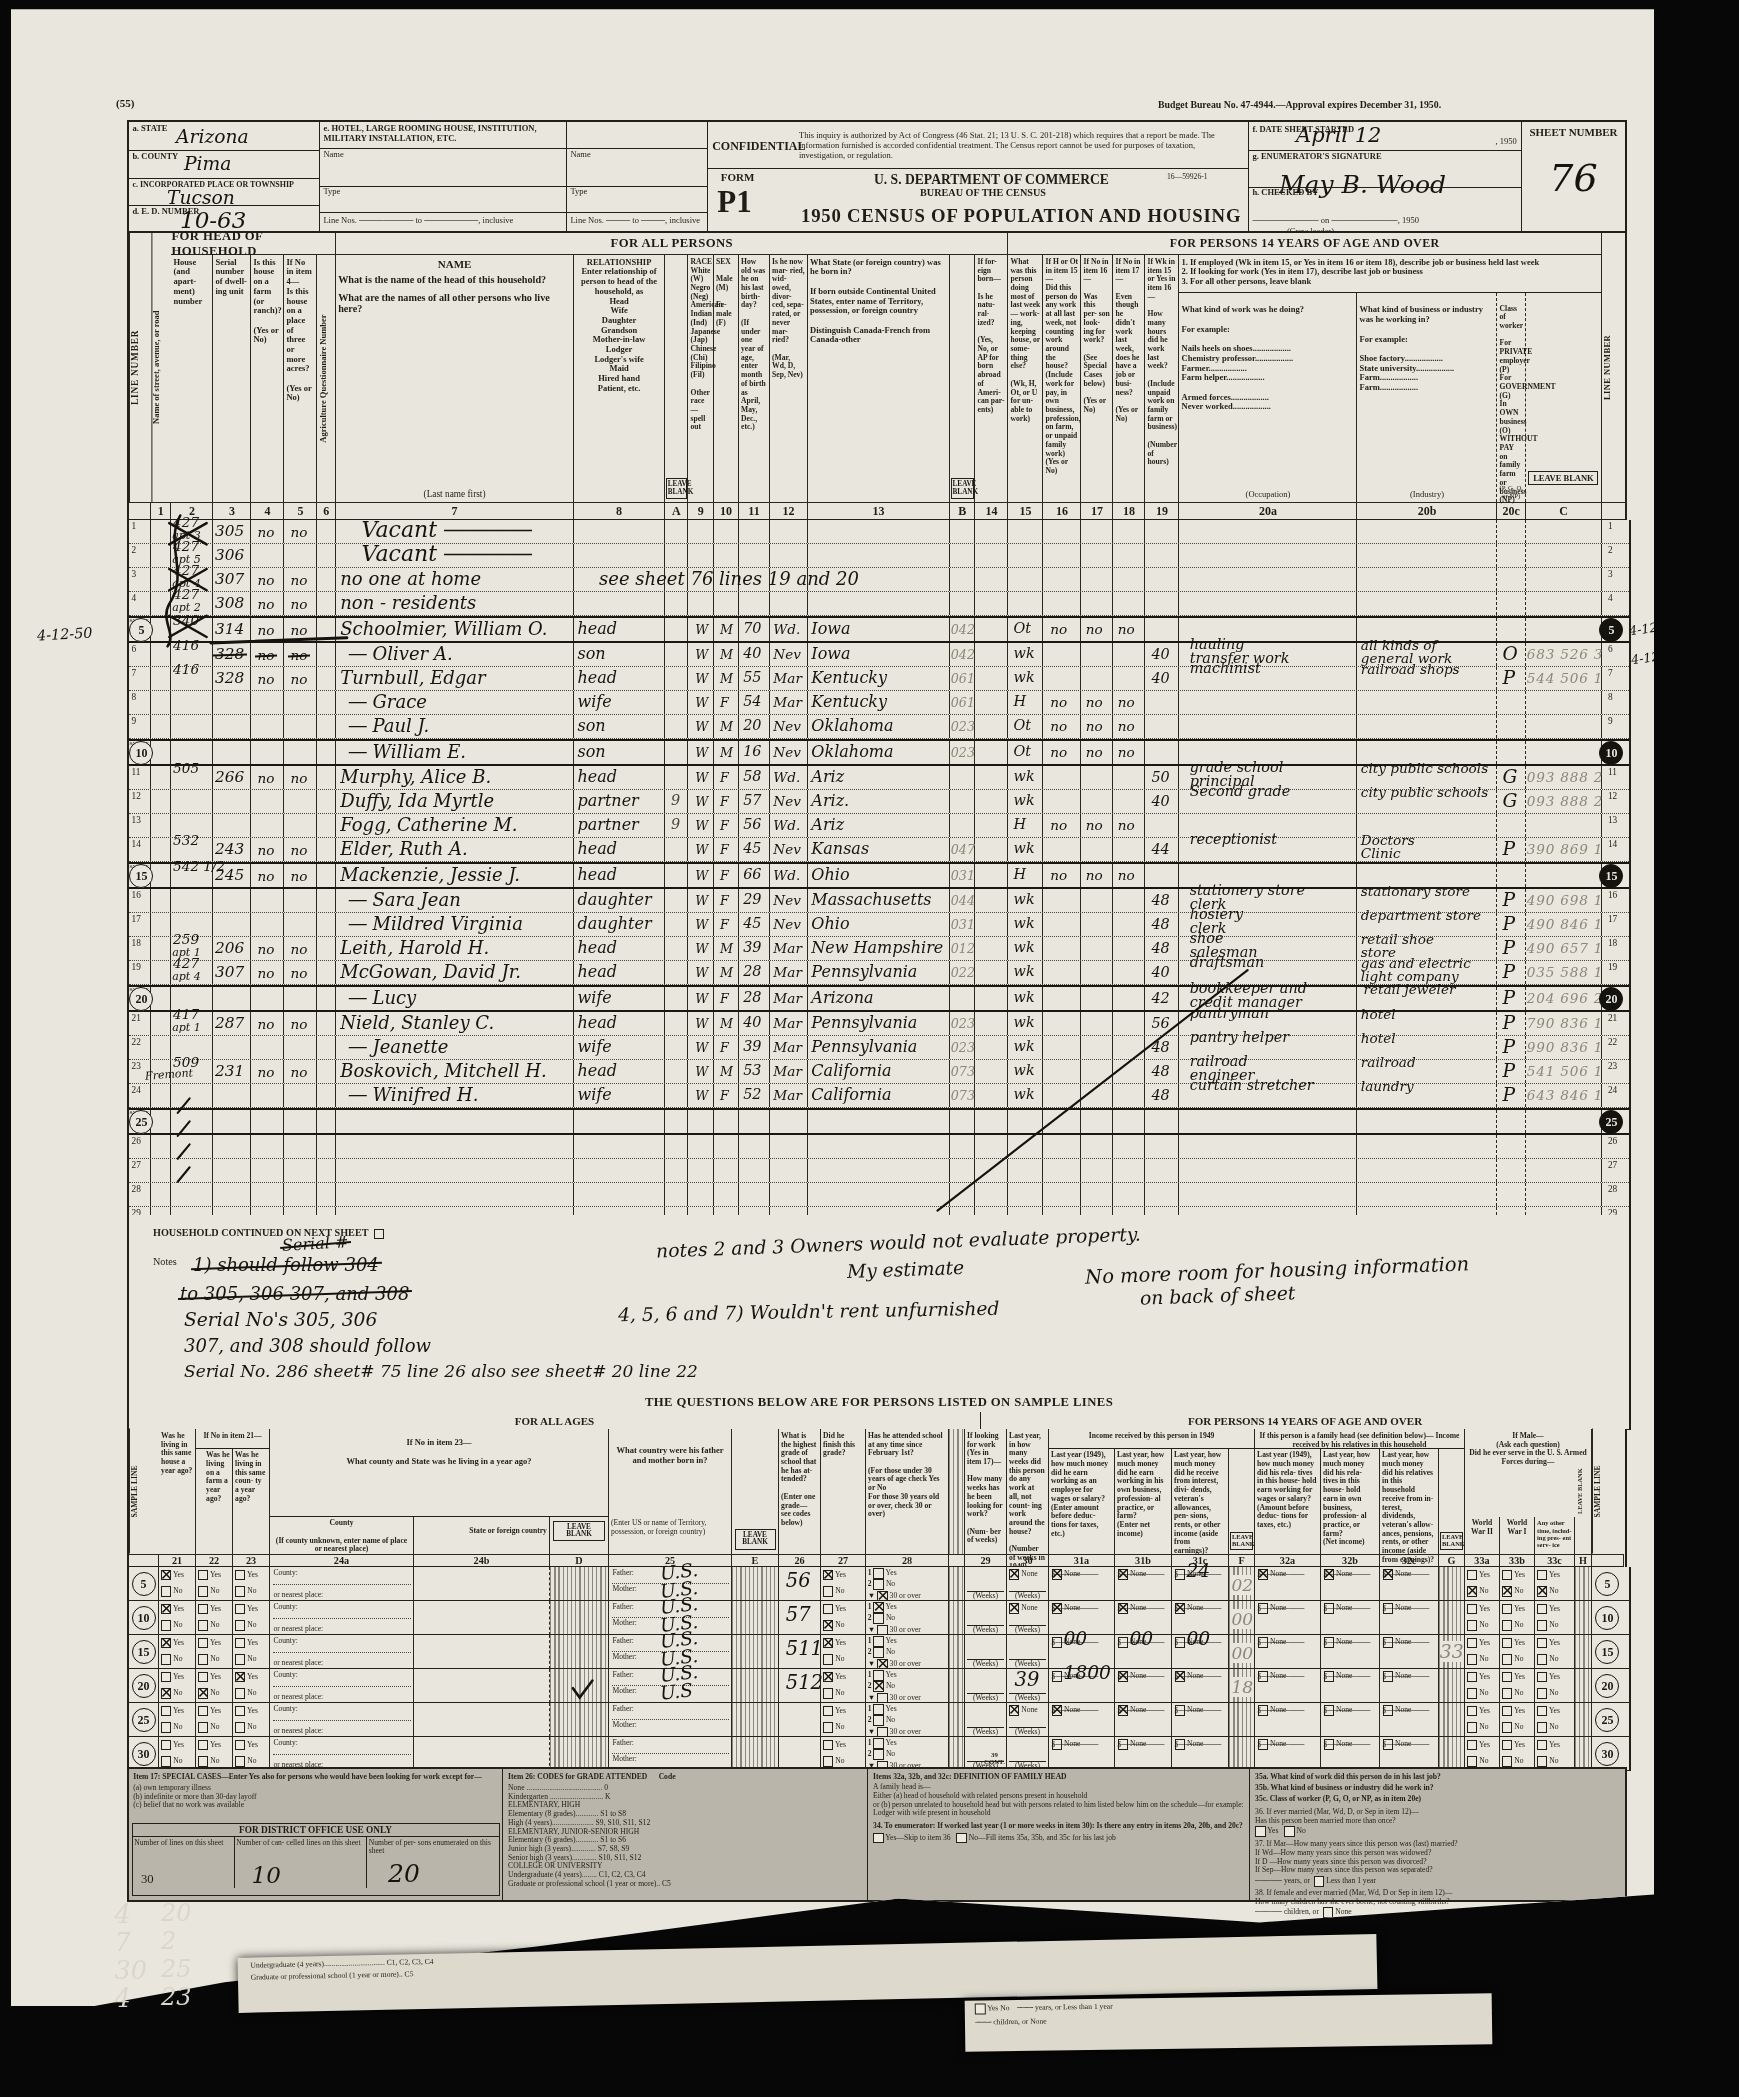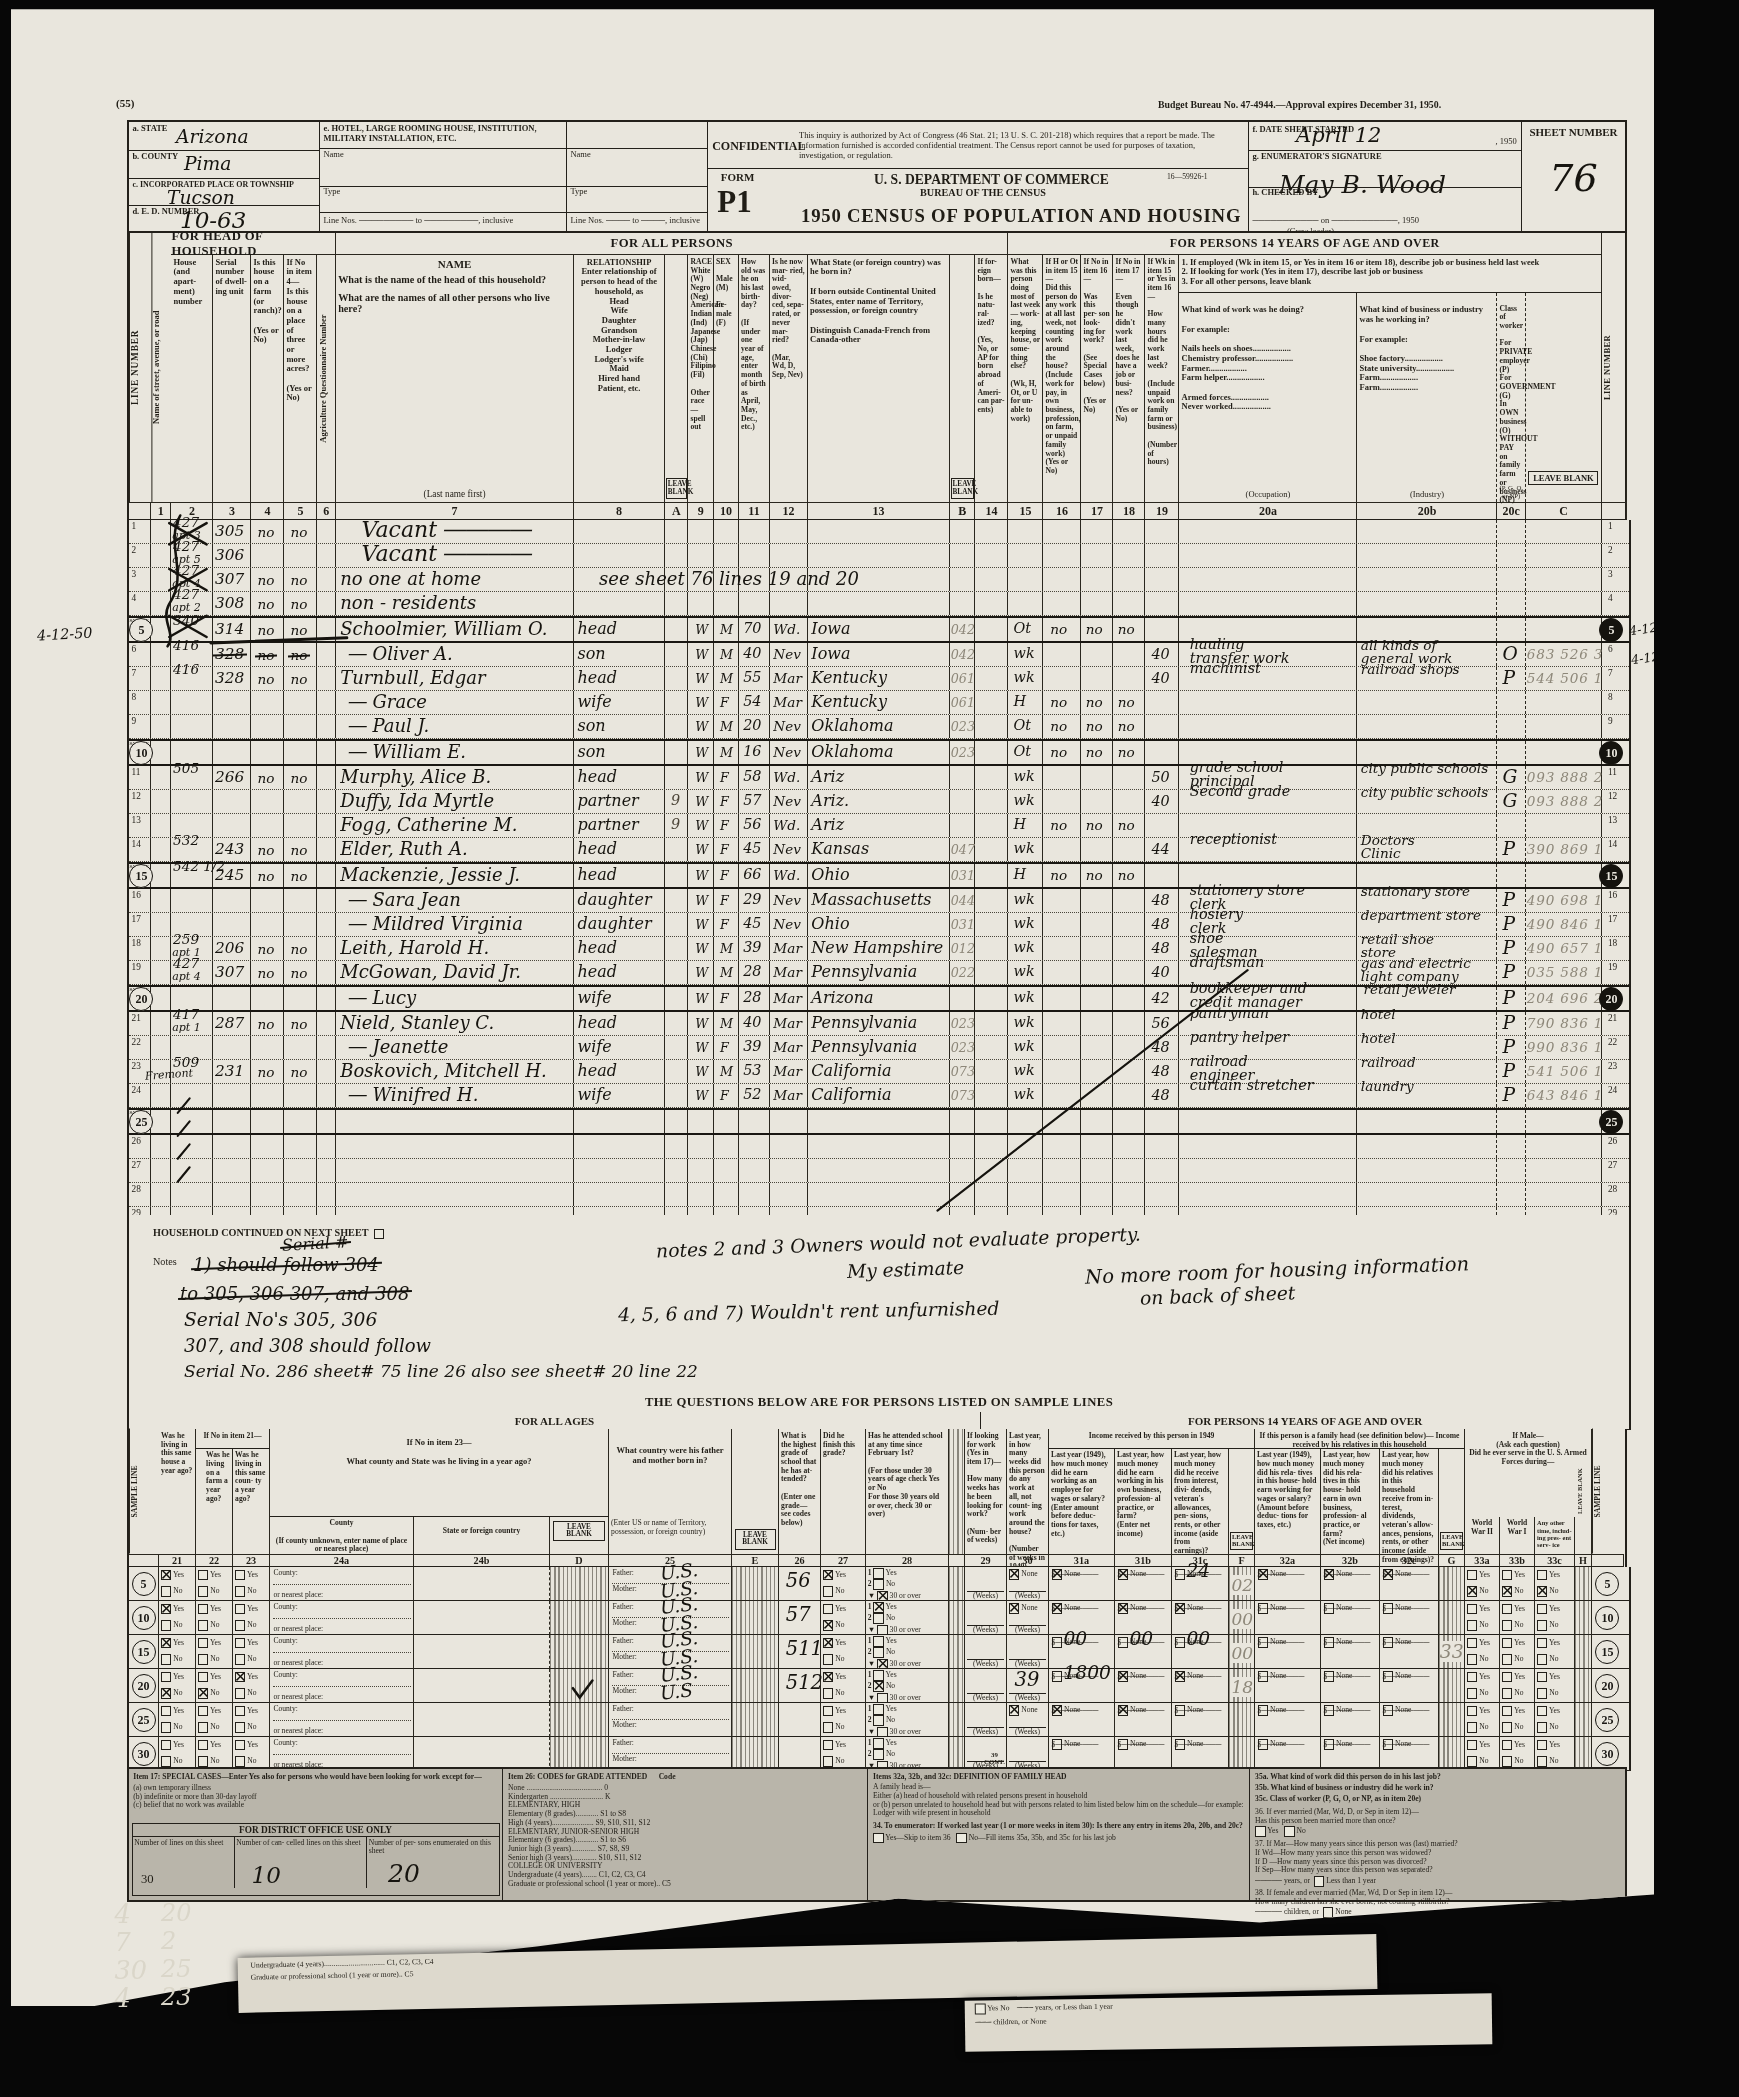--- a/index.html
+++ b/index.html
@@ -1973,21 +1973,21 @@
       <div class="cell tcell print b ftiny pre" style="grid-row:1/4;grid-column:2;">Was he living in this same house a year ago?</div>
       <div class="cell tcell print b ftiny" style="grid-column:3/5;border-bottom:0.8px solid #23201a;text-align:center;">If No in item 21—</div>
       <div class="cell tcell print b ftiny pre" style="grid-row:2/4;grid-column:3;margin-left:8px;">Was he living on a farm a year ago?</div>
       <div class="cell tcell print b ftiny pre" style="grid-row:2/4;grid-column:4;">Was he living in this same coun- ty a year ago?</div>
       <div class="cell tcell print b tiny pre" style="grid-row:1/3;grid-column:5/8;border-bottom:0.8px solid #23201a;text-align:center;padding-top:8.5px;">If No in item 23—
 
 What county and State was he living in a year ago?</div>
       <div class="cell tcell print ftiny pre b" style="grid-row:3;grid-column:5;text-align:center;">County
 
 (If county unknown, enter name of place or nearest place)</div>
-      <div class="cell tcell print ftiny b" style="grid-row:3;grid-column:6;text-align:center;padding-top:10.2px;">State or foreign country</div>
+      <div class="cell tcell print ftiny b" style="grid-row:3;grid-column:6;text-align:right;padding-top:10.2px;">State or foreign country</div>
       <div class="cell" style="grid-row:3;grid-column:7;">
           <div class="lb-box" style="position:absolute;top:4.2px;left:3.4px;right:3.4px;">LEAVE BLANK</div>
         </div>
       <div class="cell tcell print b tiny" style="grid-row:1/3;grid-column:8;text-align:center;padding-top:17px;">What country were his father and mother born in?</div>
       <div class="cell tcell print ftiny" style="grid-row:3;grid-column:8;">(Enter US or name of Territory, possession, or foreign country)</div>
       <div class="cell" style="grid-row:1/4;grid-column:9;">
           <div class="lb-box" style="position:absolute;bottom:4.2px;left:2.5px;right:2.5px;">LEAVE BLANK</div>
         </div>
       <div class="cell tcell print b ftiny pre" style="grid-row:1/4;grid-column:10;">What is the highest grade of school that he has at- tended?
 

